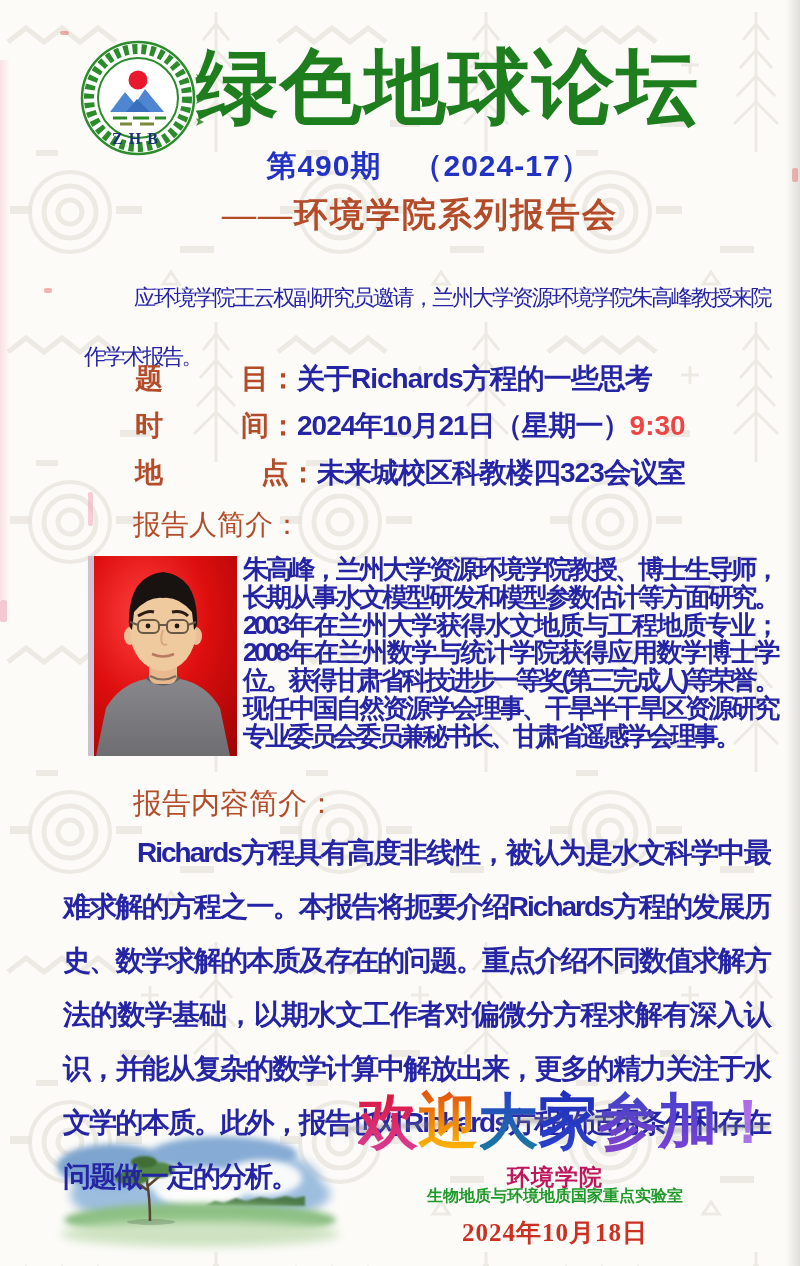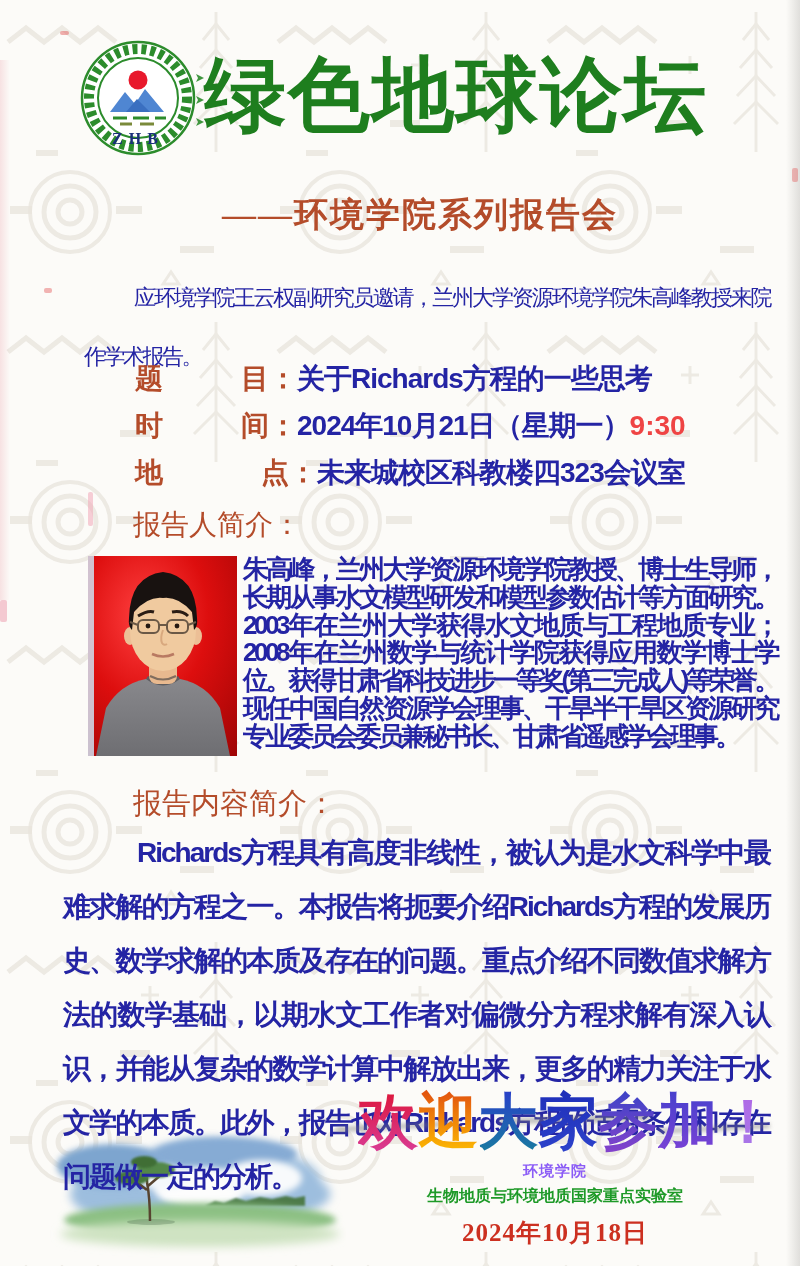--- a/index.html
+++ b/index.html
@@ -53,21 +53,21 @@
   .welcome{position:absolute;left:358px;top:1086px;z-index:4;white-space:nowrap;
         font-family:"Liberation Serif","DejaVu Serif",serif;font-weight:bold;font-size:60px;line-height:72px;}
   .wchar{background-clip:text;-webkit-background-clip:text;color:transparent;display:inline-block;}
   .streak{position:absolute;background:rgba(125,125,125,.5);filter:blur(2px);border-radius:3px;z-index:3;}
   .streak.s1{left:336px;top:1124px;width:122px;height:5px;transform:rotate(-3deg);}
   .streak.s2{left:498px;top:1116px;width:152px;height:6px;transform:rotate(-2deg);}
   .streak.s3{left:658px;top:1126px;width:112px;height:5px;transform:rotate(-3deg);}
 
   .footer-line{position:absolute;left:330px;width:450px;text-align:center;z-index:4;
         font-family:"Liberation Serif","DejaVu Serif",serif;font-weight:bold;}
-  .org1{top:1162px;font-size:15px;color:#8b5cf6;letter-spacing:1px;}
+  .org1{top:1162px;font-size:23px;color:#be185d;letter-spacing:1px;}
   .org2{top:1186px;font-size:16px;color:#1e9a28;}
   .pub-date{top:1216px;font-size:25px;color:#cc3020;letter-spacing:1px;}
 
   .landscape{position:absolute;left:50px;top:1118px;width:296px;height:145px;z-index:2;}
 </style>
 </head>
 <body>
 
 <div class="page">
 
@@ -119,22 +119,23 @@
       <path d="M46,86 h12 M66,86 h14" stroke="#7a8a3a"></path>
     </g>
     <text x="64" y="106" text-anchor="middle" font-family="Liberation Serif, serif" font-size="16" font-weight="bold" fill="#1a2f7a" letter-spacing="6">ZHB</text>
     <g fill="#2c8c2c" opacity="0.9">
       <path d="M122,36 l8,4 -8,4 2,-4 z"></path>
       <path d="M122,58 l8,4 -8,4 2,-4 z"></path>
       <path d="M122,80 l8,4 -8,4 2,-4 z"></path>
     </g>
   </svg>
 
-  <h1 class="title" style="margin:12px;">绿色地球论坛</h1>
-
+  <h1 class="title" style="margin:4px;">绿色地球论坛</h1>
+
+  <div class="issue">第490期　（2024-17）</div>
   <div class="series">——环境学院系列报告会</div>
 
   <p class="intro">应环境学院王云权副研究员邀请，兰州大学资源环境学院朱高峰教授来院作学术报告。</p>
 
   <div class="details">
     <div class="detail-row">
       <span class="d-label">题</span><span class="d-gap"></span><span class="d-label">目：</span><span class="d-value">关于Richards方程的一些思考</span><span class="d-red"></span>
     </div>
     <div class="detail-row">
       <span class="d-label">时</span><span class="d-gap"></span><span class="d-label">间：</span><span class="d-value">2024年10月21日（星期一）</span><span class="d-red">9:30</span>

